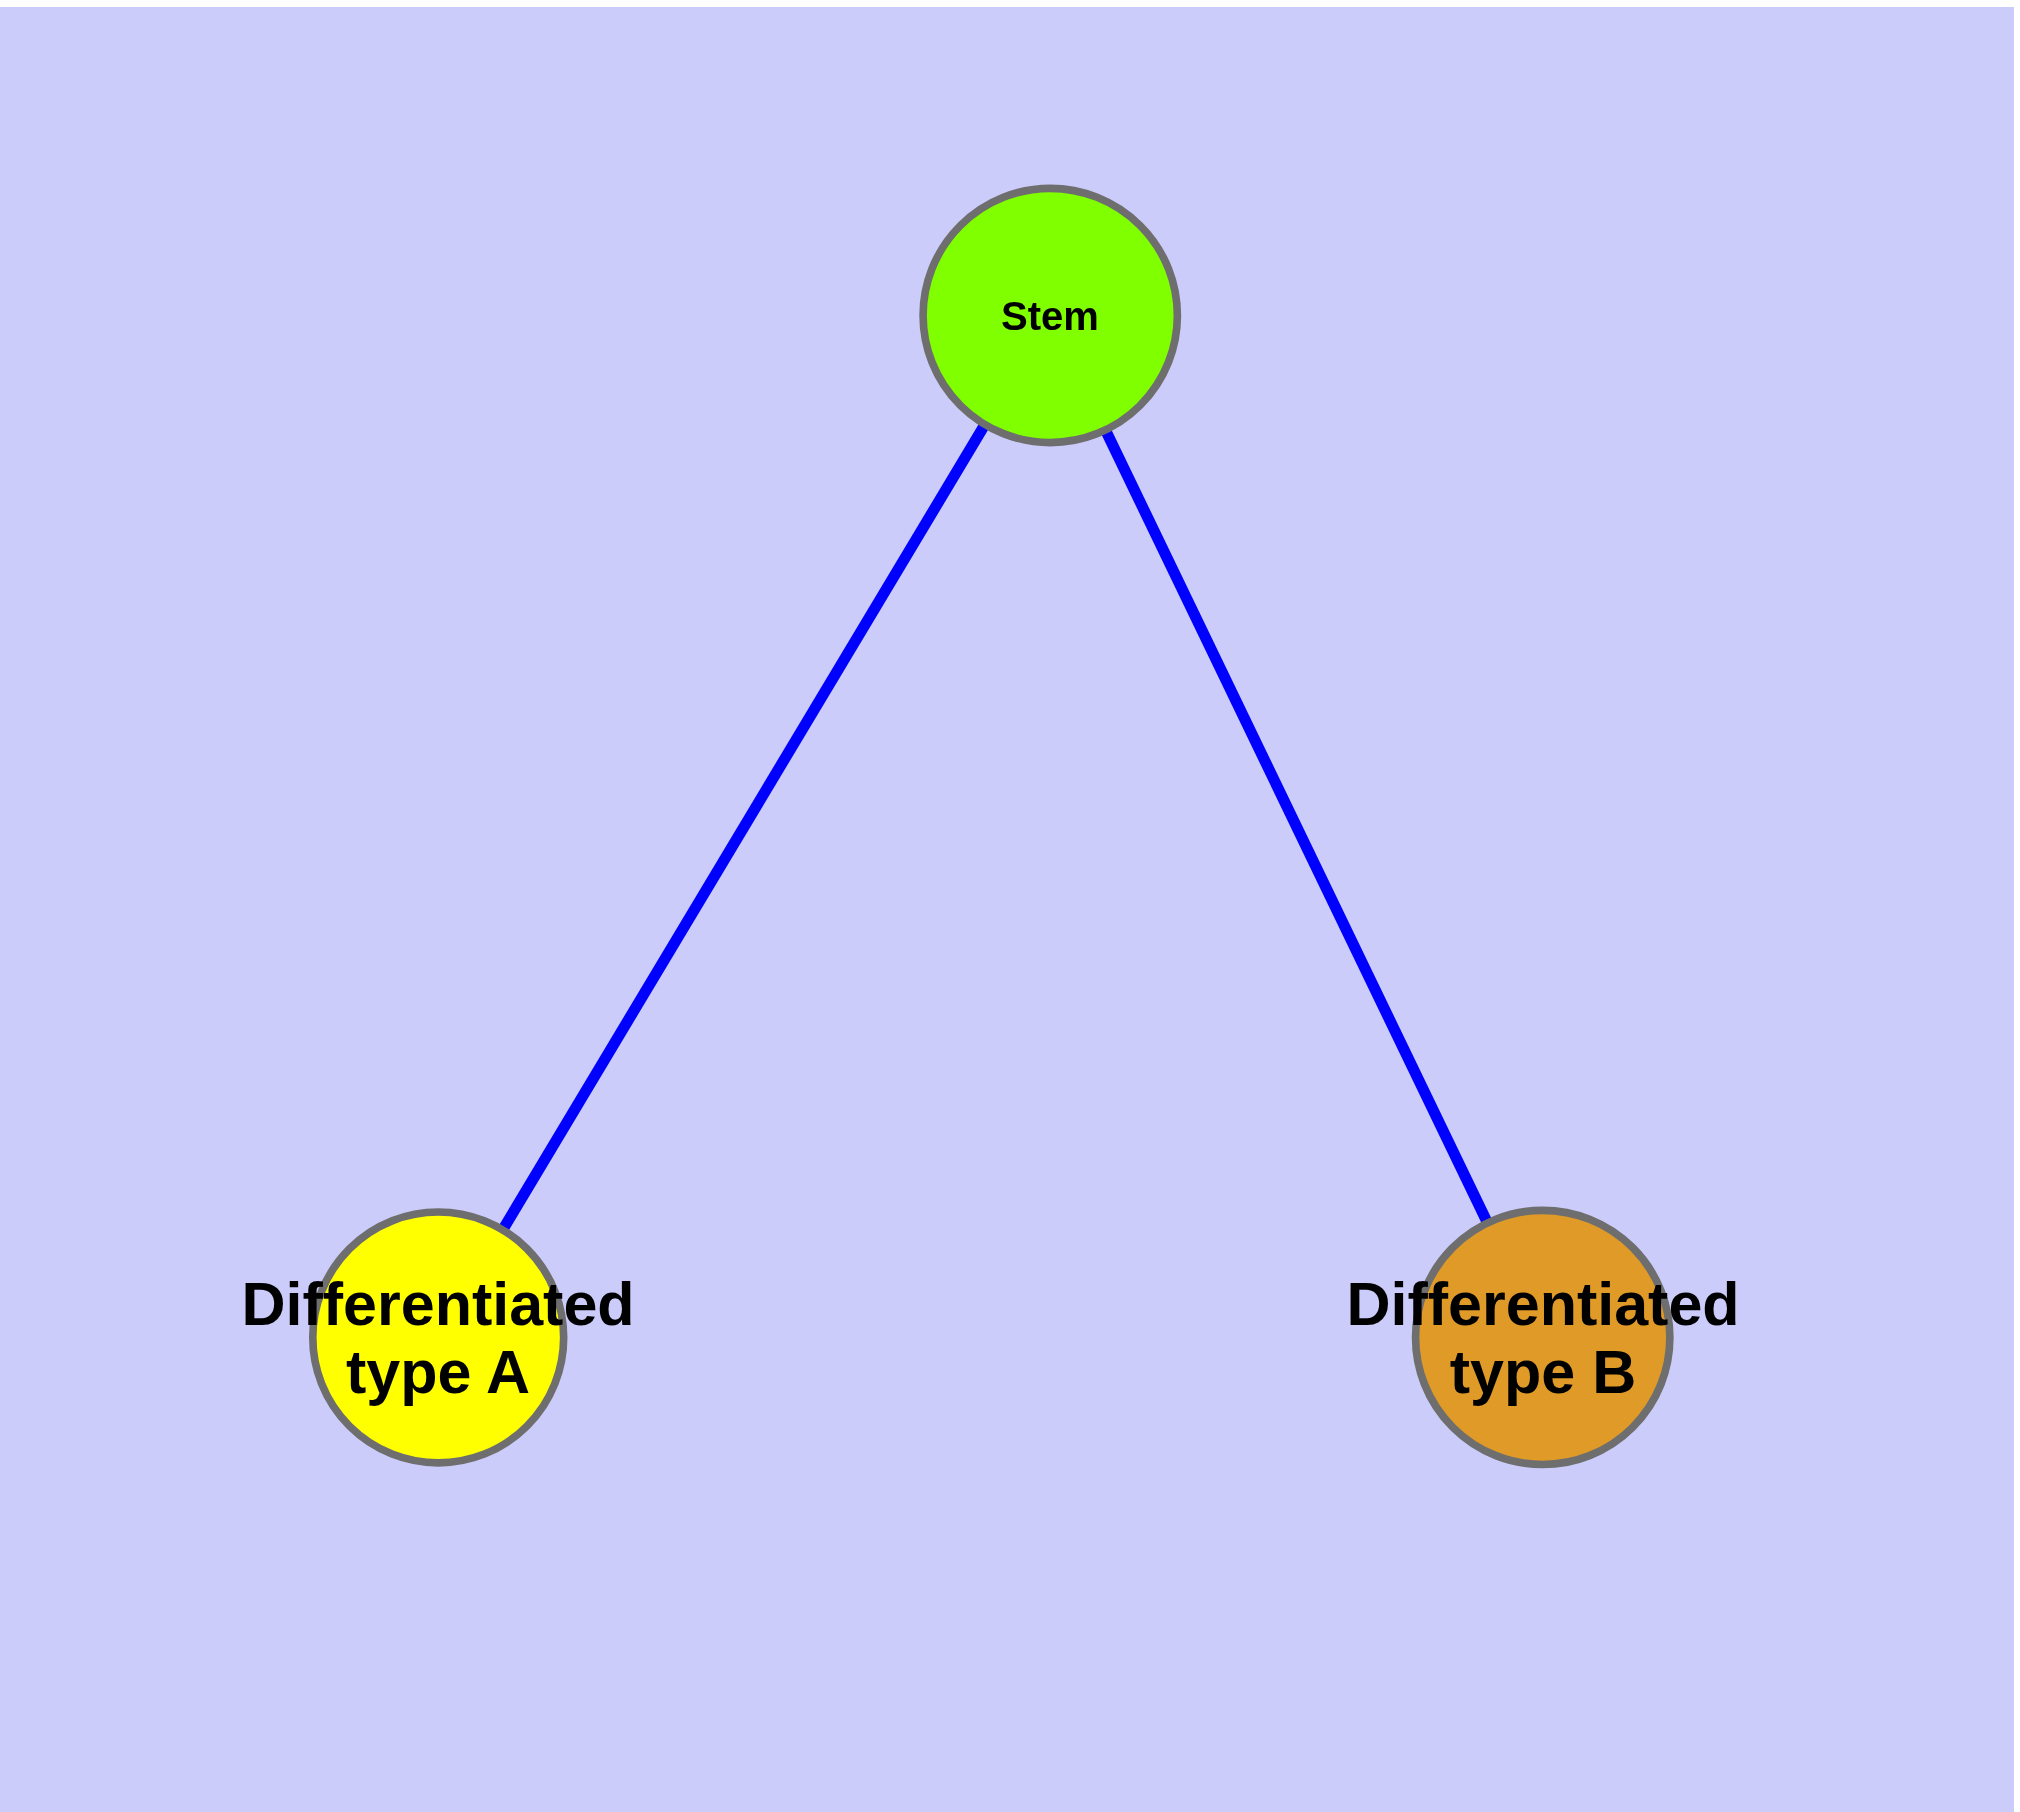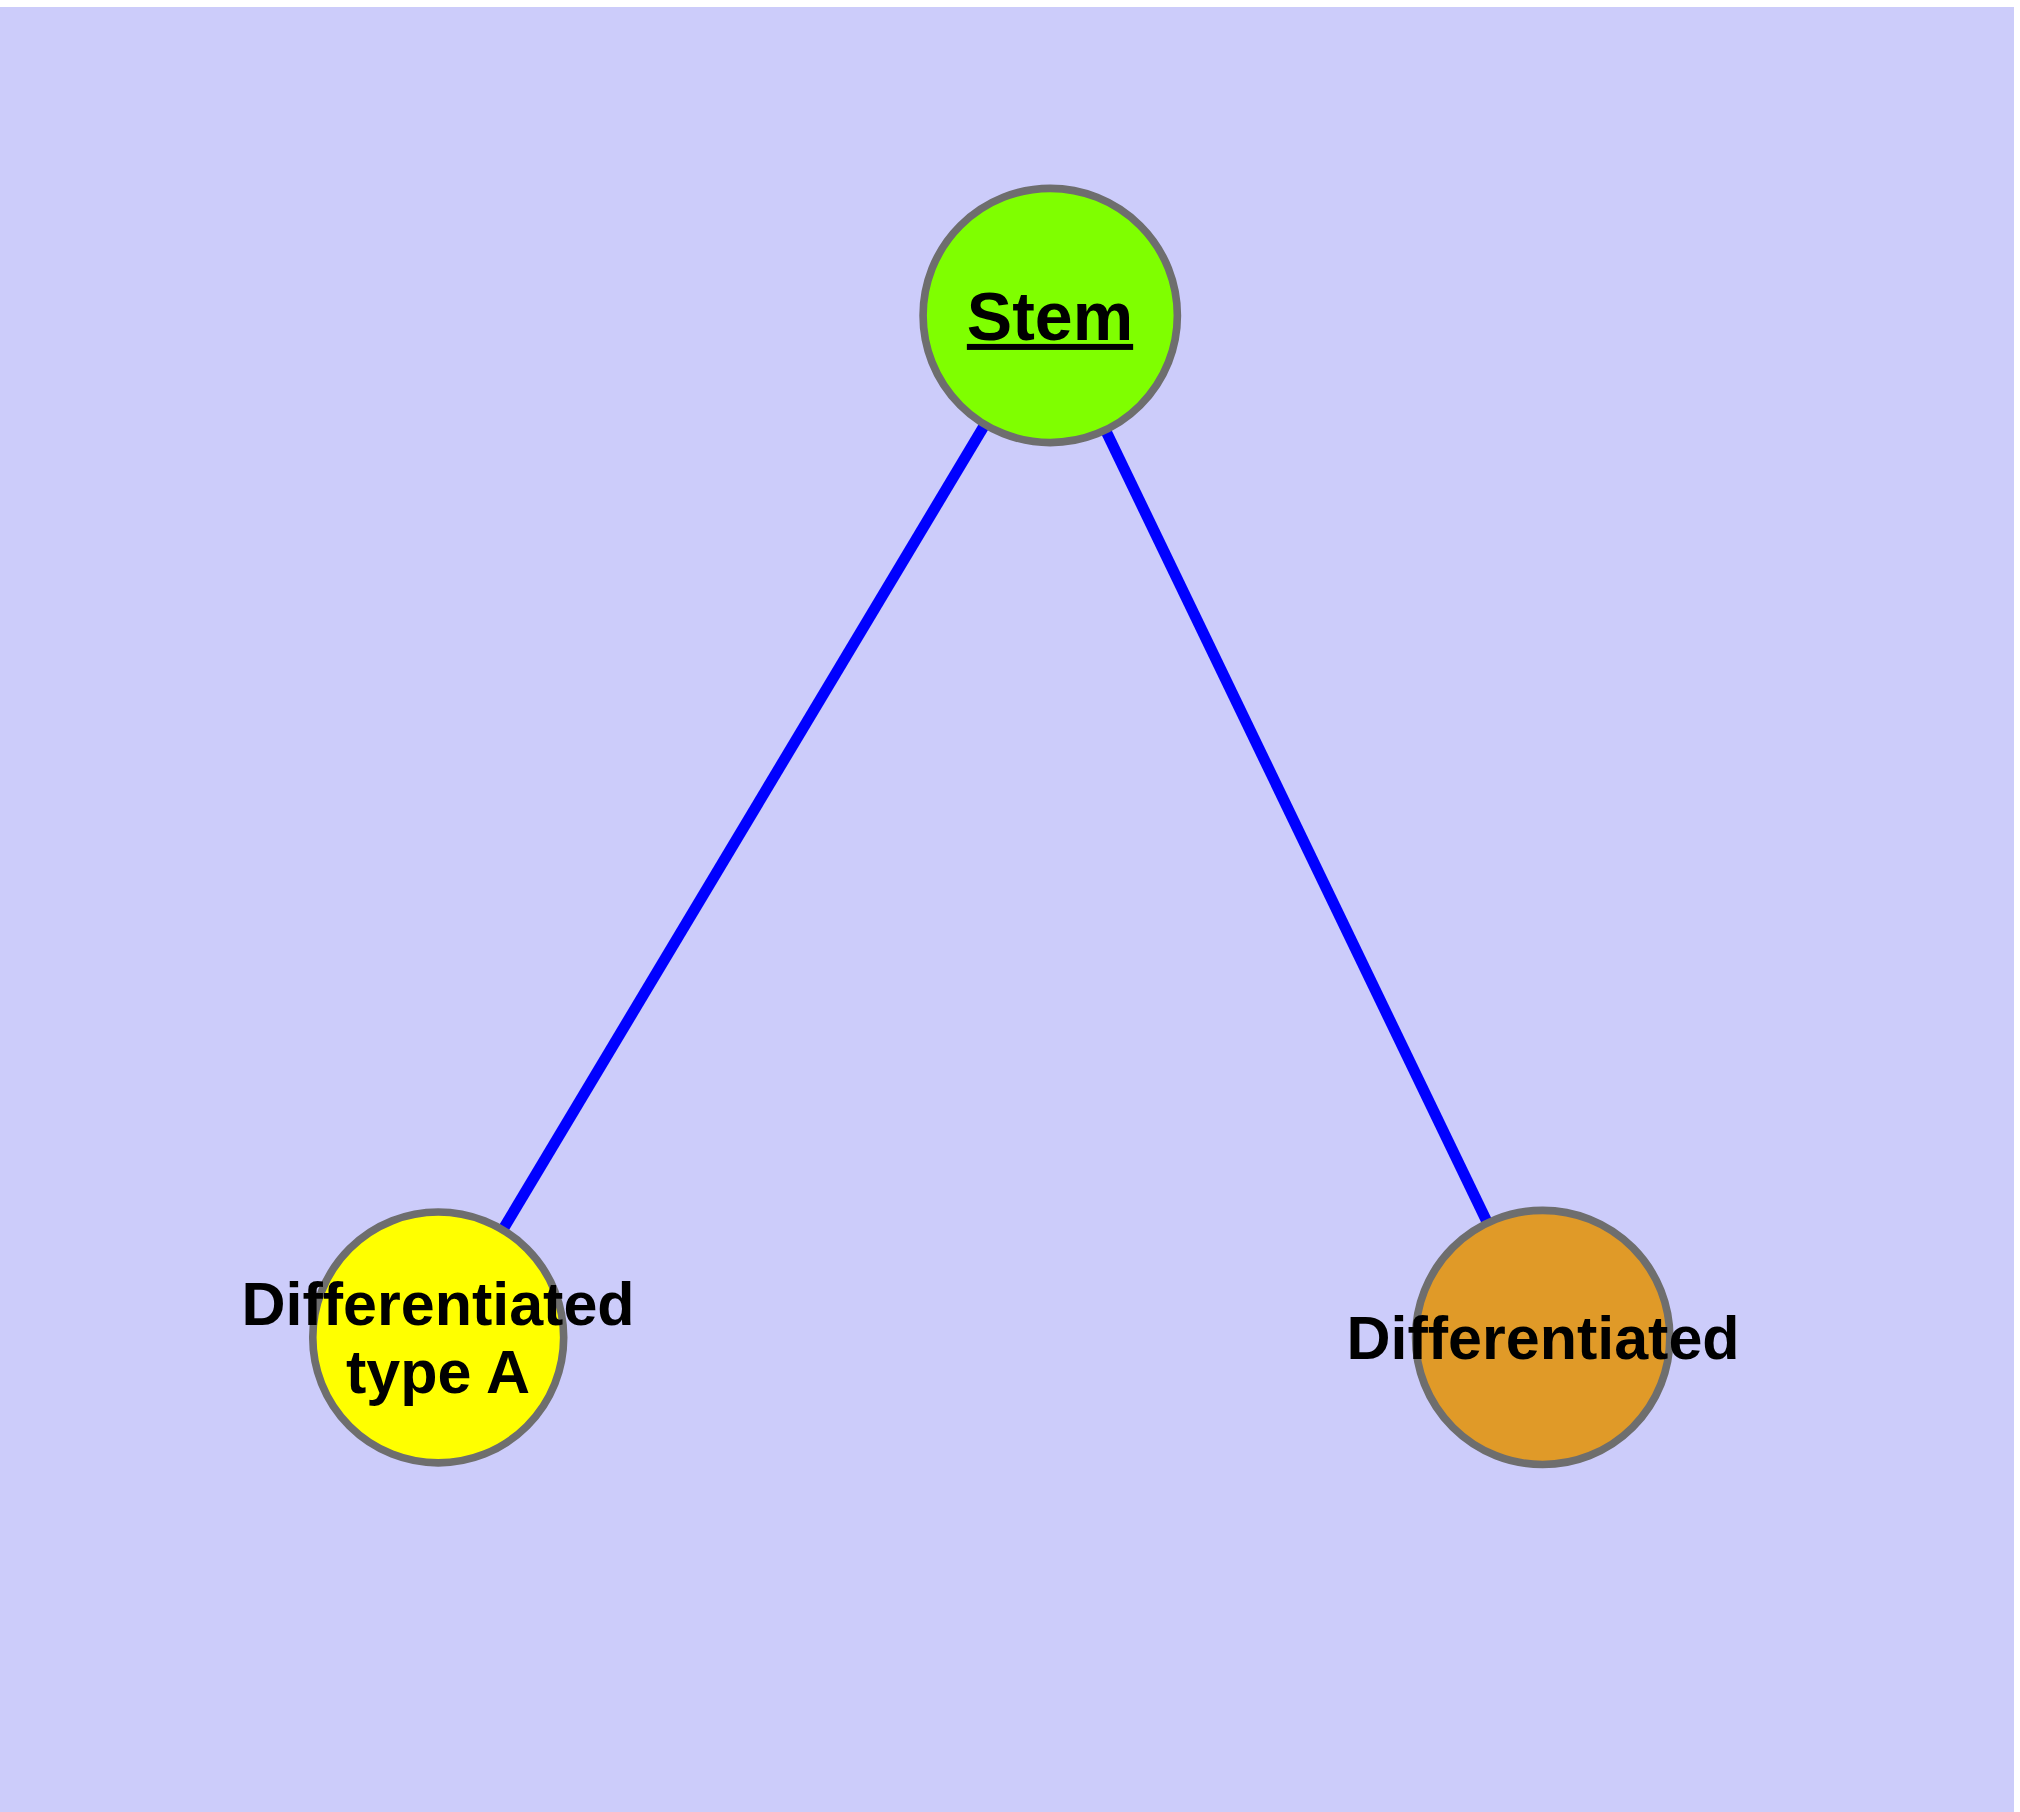--- a/index.html
+++ b/index.html
@@ -45,22 +45,21 @@
     transform: translate(-50%, -50%);
     text-align: center;
     color: #000000;
     font-weight: bold;
     font-family: "Liberation Sans", sans-serif;
     white-space: nowrap;
     line-height: 1.12;
     pointer-events: none;
   }
   .label-stem {
-    font-size: 68px;
-    text-decoration: underline;
+    font-size: 40px;
   }
   .label-diff {
     font-size: 61px;
   }
 </style>
 </head>
 <body>
 
 <div id="canvas" style="background: rgb(255, 255, 255);">
   <div id="plot-area" style="background: rgb(204, 204, 250);">
@@ -83,17 +82,18 @@
       <div>Stem</div>
     </div>
 
     <div class="node-label label-diff" style="left:438px; top:1331px;">
       <div>Differentiated</div>
       <div>type A</div>
     </div>
 
     <div class="node-label label-diff" style="left:1543px; top:1331px;">
       <div>Differentiated</div>
+      <div>type B</div>
     </div>
 
   </div>
 </div>
 
 
 </body></html>

